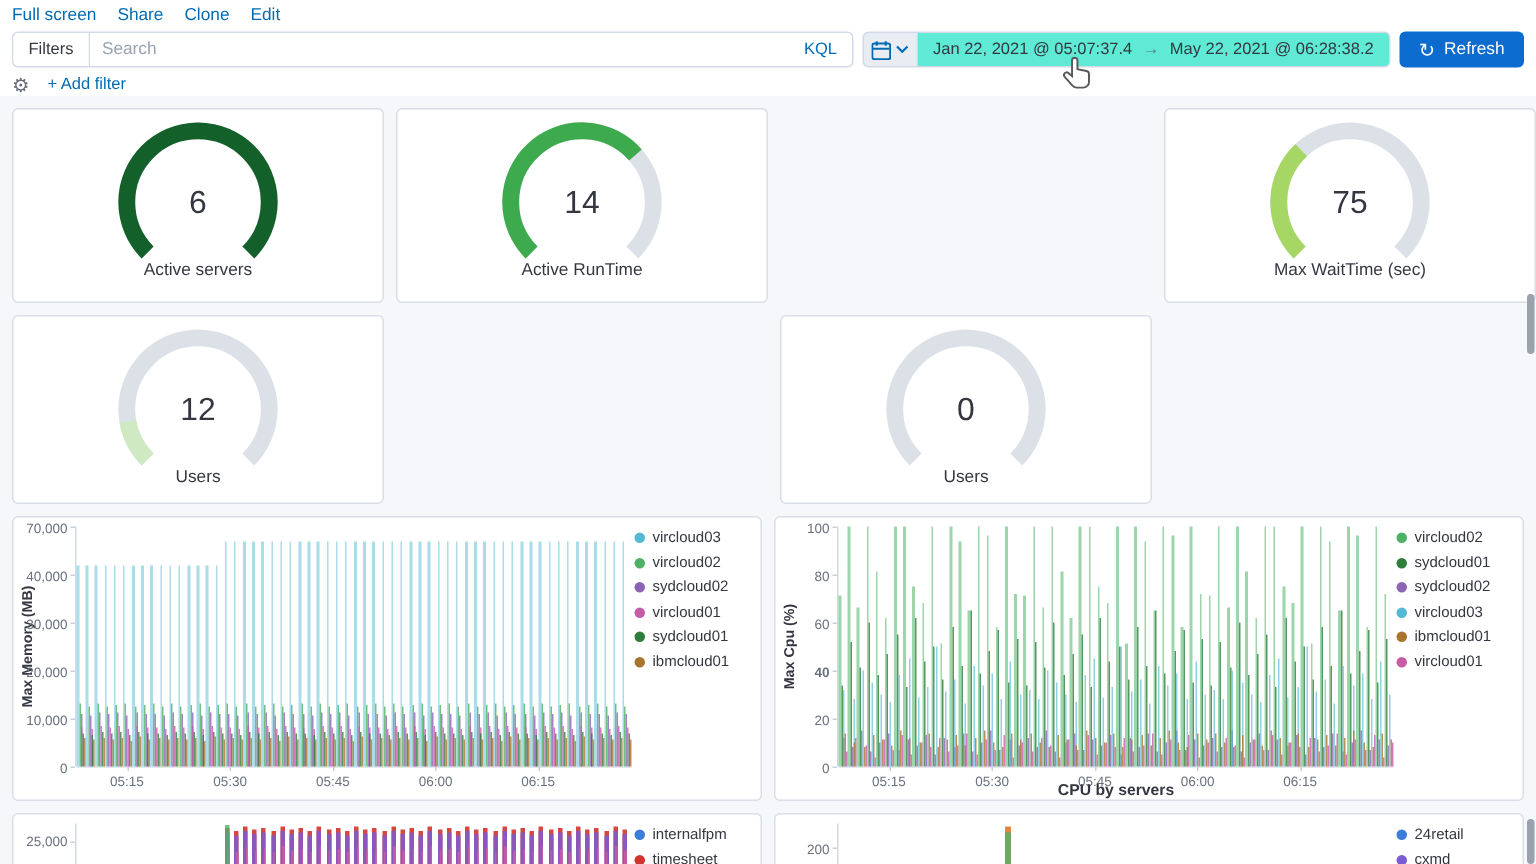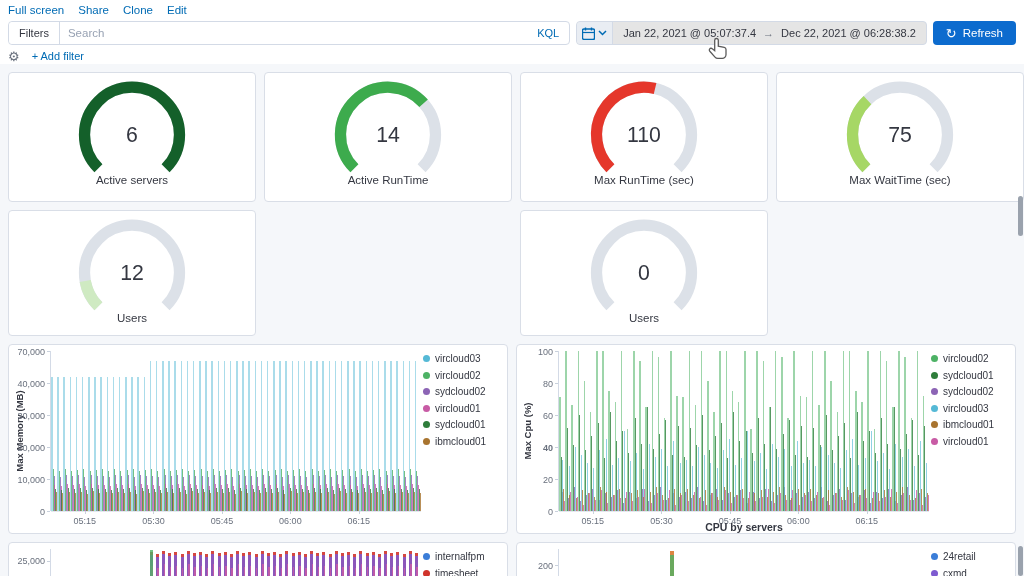--- a/index.html
+++ b/index.html
@@ -12,21 +12,21 @@
             text-decoration:none;line-height:20px;}
   .topbar{padding-left:8px;box-sizing:border-box;}
 
   .filterbar{position:absolute;top:21px;left:8px;width:1008px;height:24px;display:flex;gap:6px;}
   .query-box{flex:1;display:flex;align-items:center;border:1px solid #d3dae6;border-radius:4px;background:#fff;min-width:0;}
   .filters-chip{height:100%;display:flex;align-items:center;padding:0 10px;border-right:1px solid #d3dae6;
                 font-size:11px;color:#343741;background:#fff;border-radius:4px 0 0 4px;}
   .search-input{flex:1;border:none;outline:none;font-size:11.5px;padding:0 8px;color:#343741;background:transparent;min-width:0;}
   .search-input::placeholder{color:#98a2b3;}
   .kql{font-size:11px;color:#006BB4;padding:0 10px;white-space:nowrap;}
-  .date-group{display:flex;align-items:stretch;border:1px solid #d3dae6;border-radius:4px;background:#e5e5e5;}
+  .date-group{display:flex;align-items:stretch;border:1px solid #d3dae6;border-radius:4px;background:#5eead4;}
   .cal-btn{width:36px;border:none;background:#e9edf3;border-right:1px solid #d3dae6;border-radius:3px 0 0 3px;
            display:flex;align-items:center;justify-content:center;gap:3px;cursor:pointer;padding:0;}
   .date-range{display:flex;align-items:center;gap:7px;padding:0 10px;font-size:11px;color:#343741;white-space:nowrap;}
   .range-arrow{color:#69707d;}
   .refresh-btn{background:#0c6bce;color:#fff;border:none;border-radius:4px;padding:0 13px;font-size:11.5px;
                display:flex;align-items:center;gap:6px;cursor:pointer;}
   .refresh-glyph{font-size:13px;line-height:1;}
 
   .addfilter{position:absolute;top:48px;left:8px;height:16px;display:flex;align-items:center;gap:12px;}
   .gear{color:#69707d;font-size:13px;line-height:1;}
@@ -72,21 +72,21 @@
         <line x1="9.5" y1="0.5" x2="9.5" y2="3.5" stroke="#006BB4" stroke-width="1.4"></line>
         <line x1="1" y1="5.5" x2="12" y2="5.5" stroke="#006BB4" stroke-width="1.2"></line>
       </svg>
       <svg width="9" height="6" viewBox="0 0 9 6">
         <polyline points="1,1 4.5,4.5 8,1" fill="none" stroke="#006BB4" stroke-width="1.5"></polyline>
       </svg>
     </button>
     <div class="date-range">
       <span>Jan 22, 2021 @ 05:07:37.4</span>
       <span class="range-arrow">→</span>
-      <span>Dec 22, 2021 @ 06:28:38.2</span>
+      <span>May 22, 2021 @ 06:28:38.2</span>
     </div>
   </div>
   <button class="refresh-btn">
     <span class="refresh-glyph">↻</span>
     <span>Refresh</span>
   </button>
 </div>
 
 <div class="addfilter">
   <span class="gear">⚙</span>
@@ -105,30 +105,20 @@
       </div>
     </div>
     <div class="panel" style="left: 264px; top: 8px; width: 248px; height: 130px;">
       <div class="gauge-wrap">
         <svg width="150" height="100" viewBox="0 0 120 80">
           <path d="M 33.13 73.87 A 38 38 0 1 1 86.87 73.87" stroke="#DCE1E8" stroke-width="9" fill="none"></path>
           <path d="M 33.13 73.87 A 38 38 0 1 1 88.50 21.87" stroke="#3DAB4D" stroke-width="9" fill="none"></path>
           <text x="60" y="53" text-anchor="middle" font-size="17" fill="#343741">14</text>
         </svg>
         <div class="gauge-label">Active RunTime</div>
-      </div>
-    </div>
-    <div class="panel" style="left: 520px; top: 8px; width: 248px; height: 130px;">
-      <div class="gauge-wrap">
-        <svg width="150" height="100" viewBox="0 0 120 80">
-          <path d="M 33.13 73.87 A 38 38 0 1 1 86.87 73.87" stroke="#DCE1E8" stroke-width="9" fill="none"></path>
-          <path d="M 33.13 73.87 A 38 38 0 0 1 68.87 10.05" stroke="#E5372B" stroke-width="9" fill="none"></path>
-          <text x="60" y="53" text-anchor="middle" font-size="17" fill="#343741">110</text>
-        </svg>
-        <div class="gauge-label">Max RunTime (sec)</div>
       </div>
     </div>
     <div class="panel" style="left: 776px; top: 8px; width: 248px; height: 130px;">
       <div class="gauge-wrap">
         <svg width="150" height="100" viewBox="0 0 120 80">
           <path d="M 33.13 73.87 A 38 38 0 1 1 86.87 73.87" stroke="#DCE1E8" stroke-width="9" fill="none"></path>
           <path d="M 33.13 73.87 A 38 38 0 0 1 33.99 19.30" stroke="#A6D765" stroke-width="9" fill="none"></path>
           <text x="60" y="53" text-anchor="middle" font-size="17" fill="#343741">75</text>
         </svg>
         <div class="gauge-label">Max WaitTime (sec)</div>

